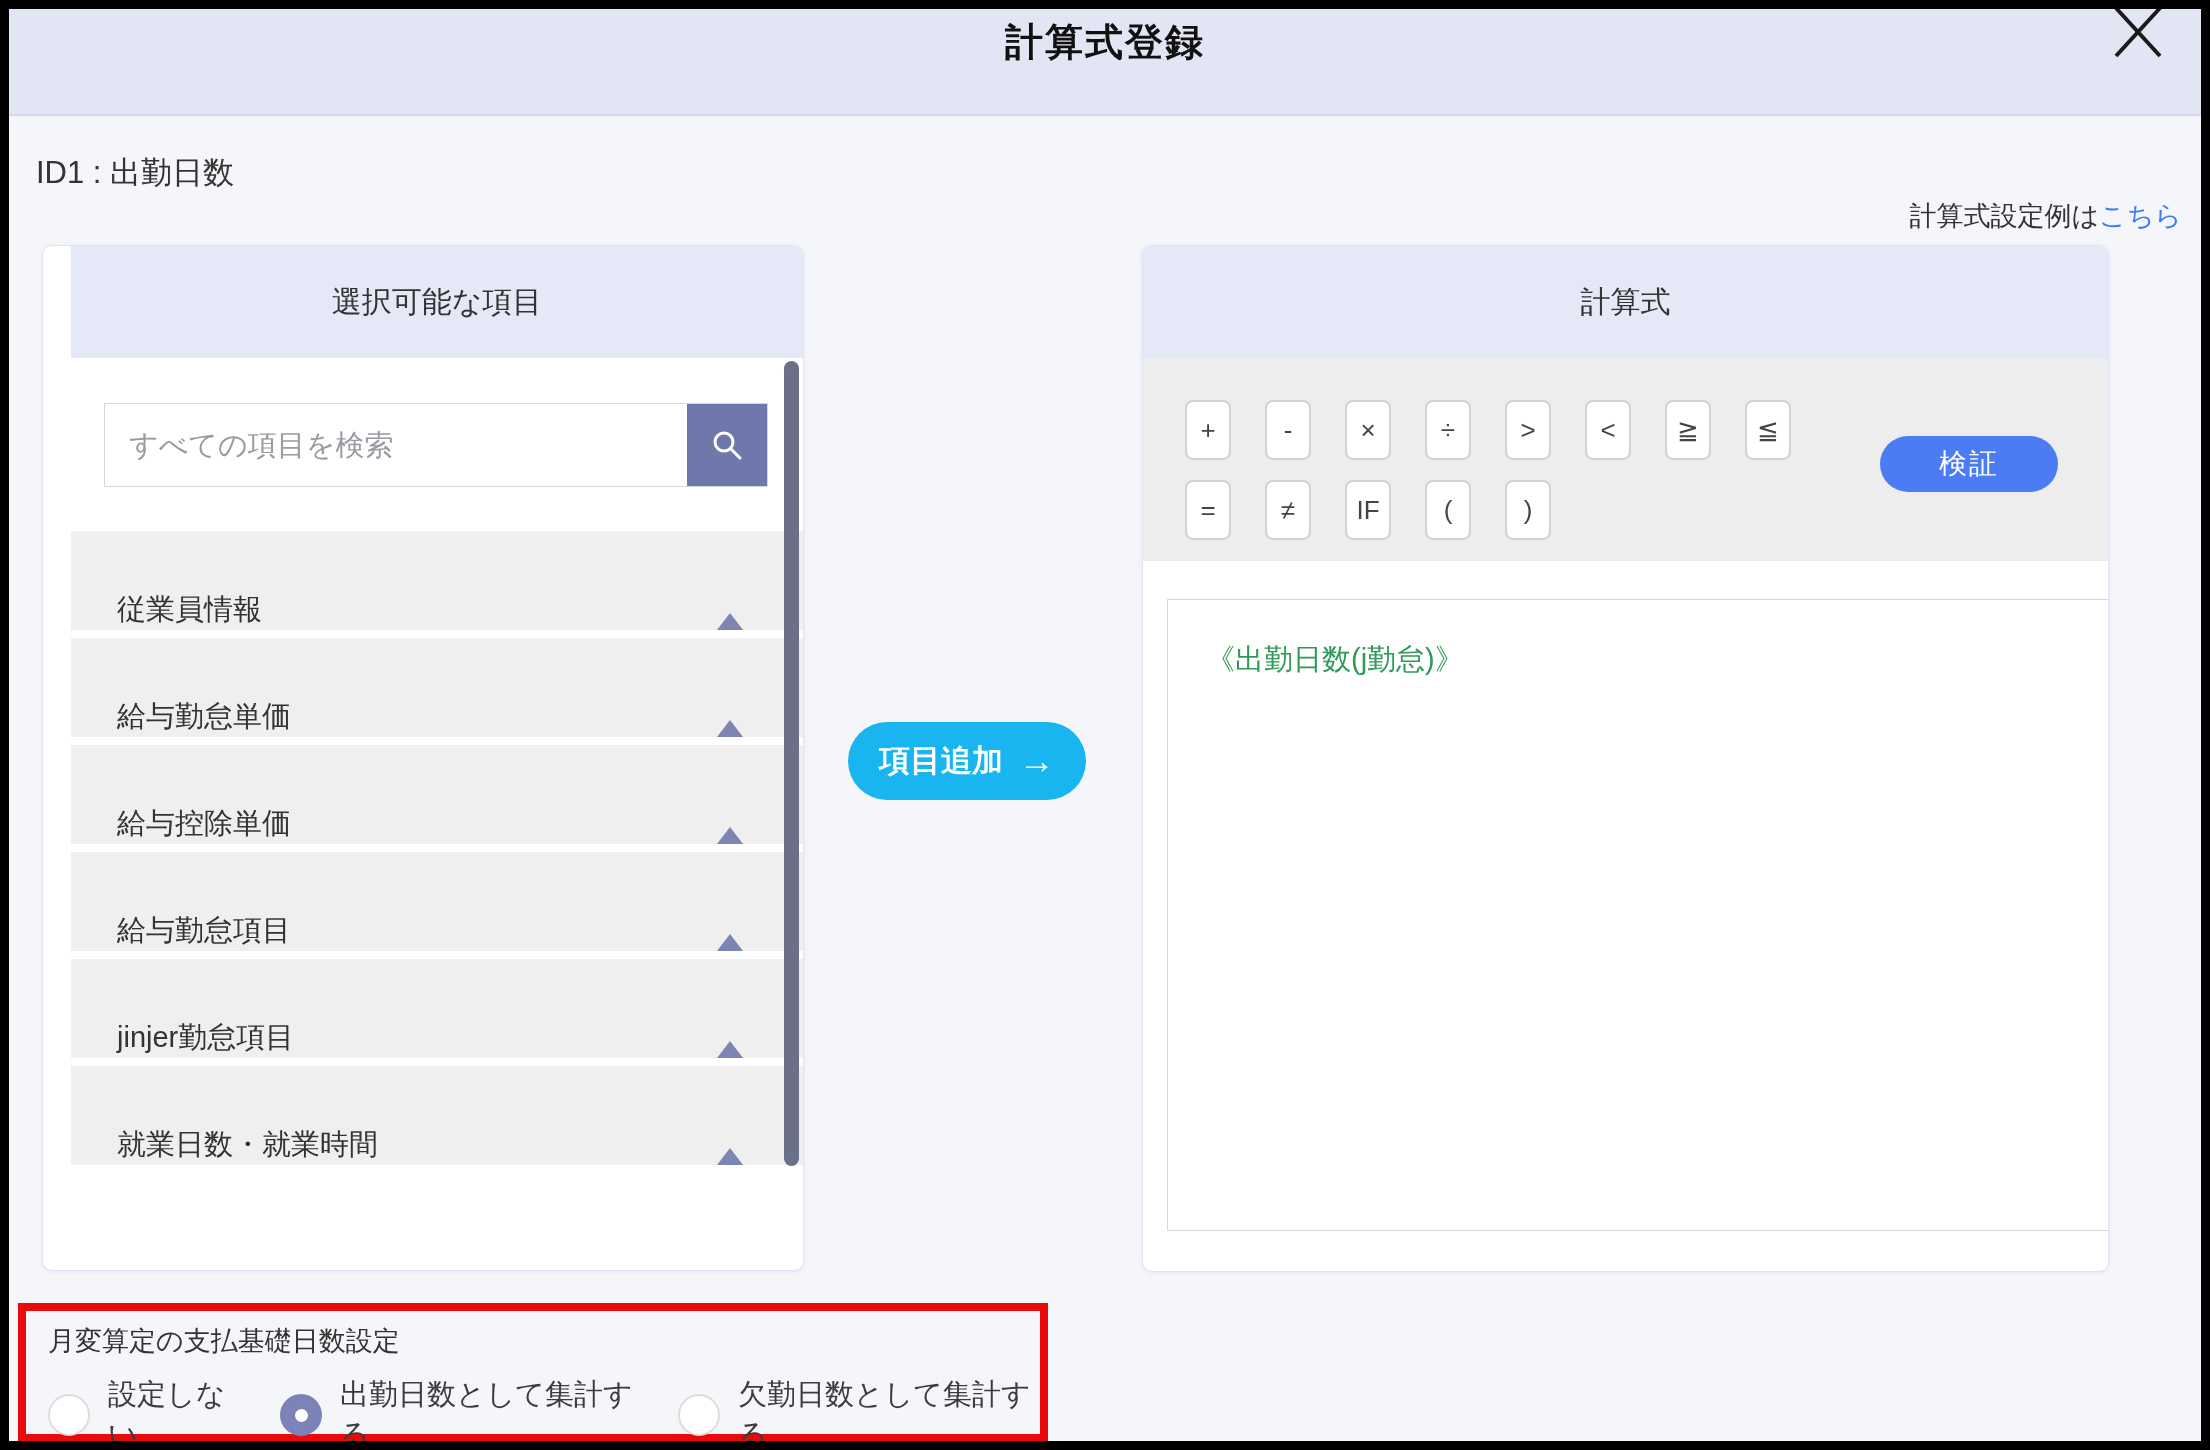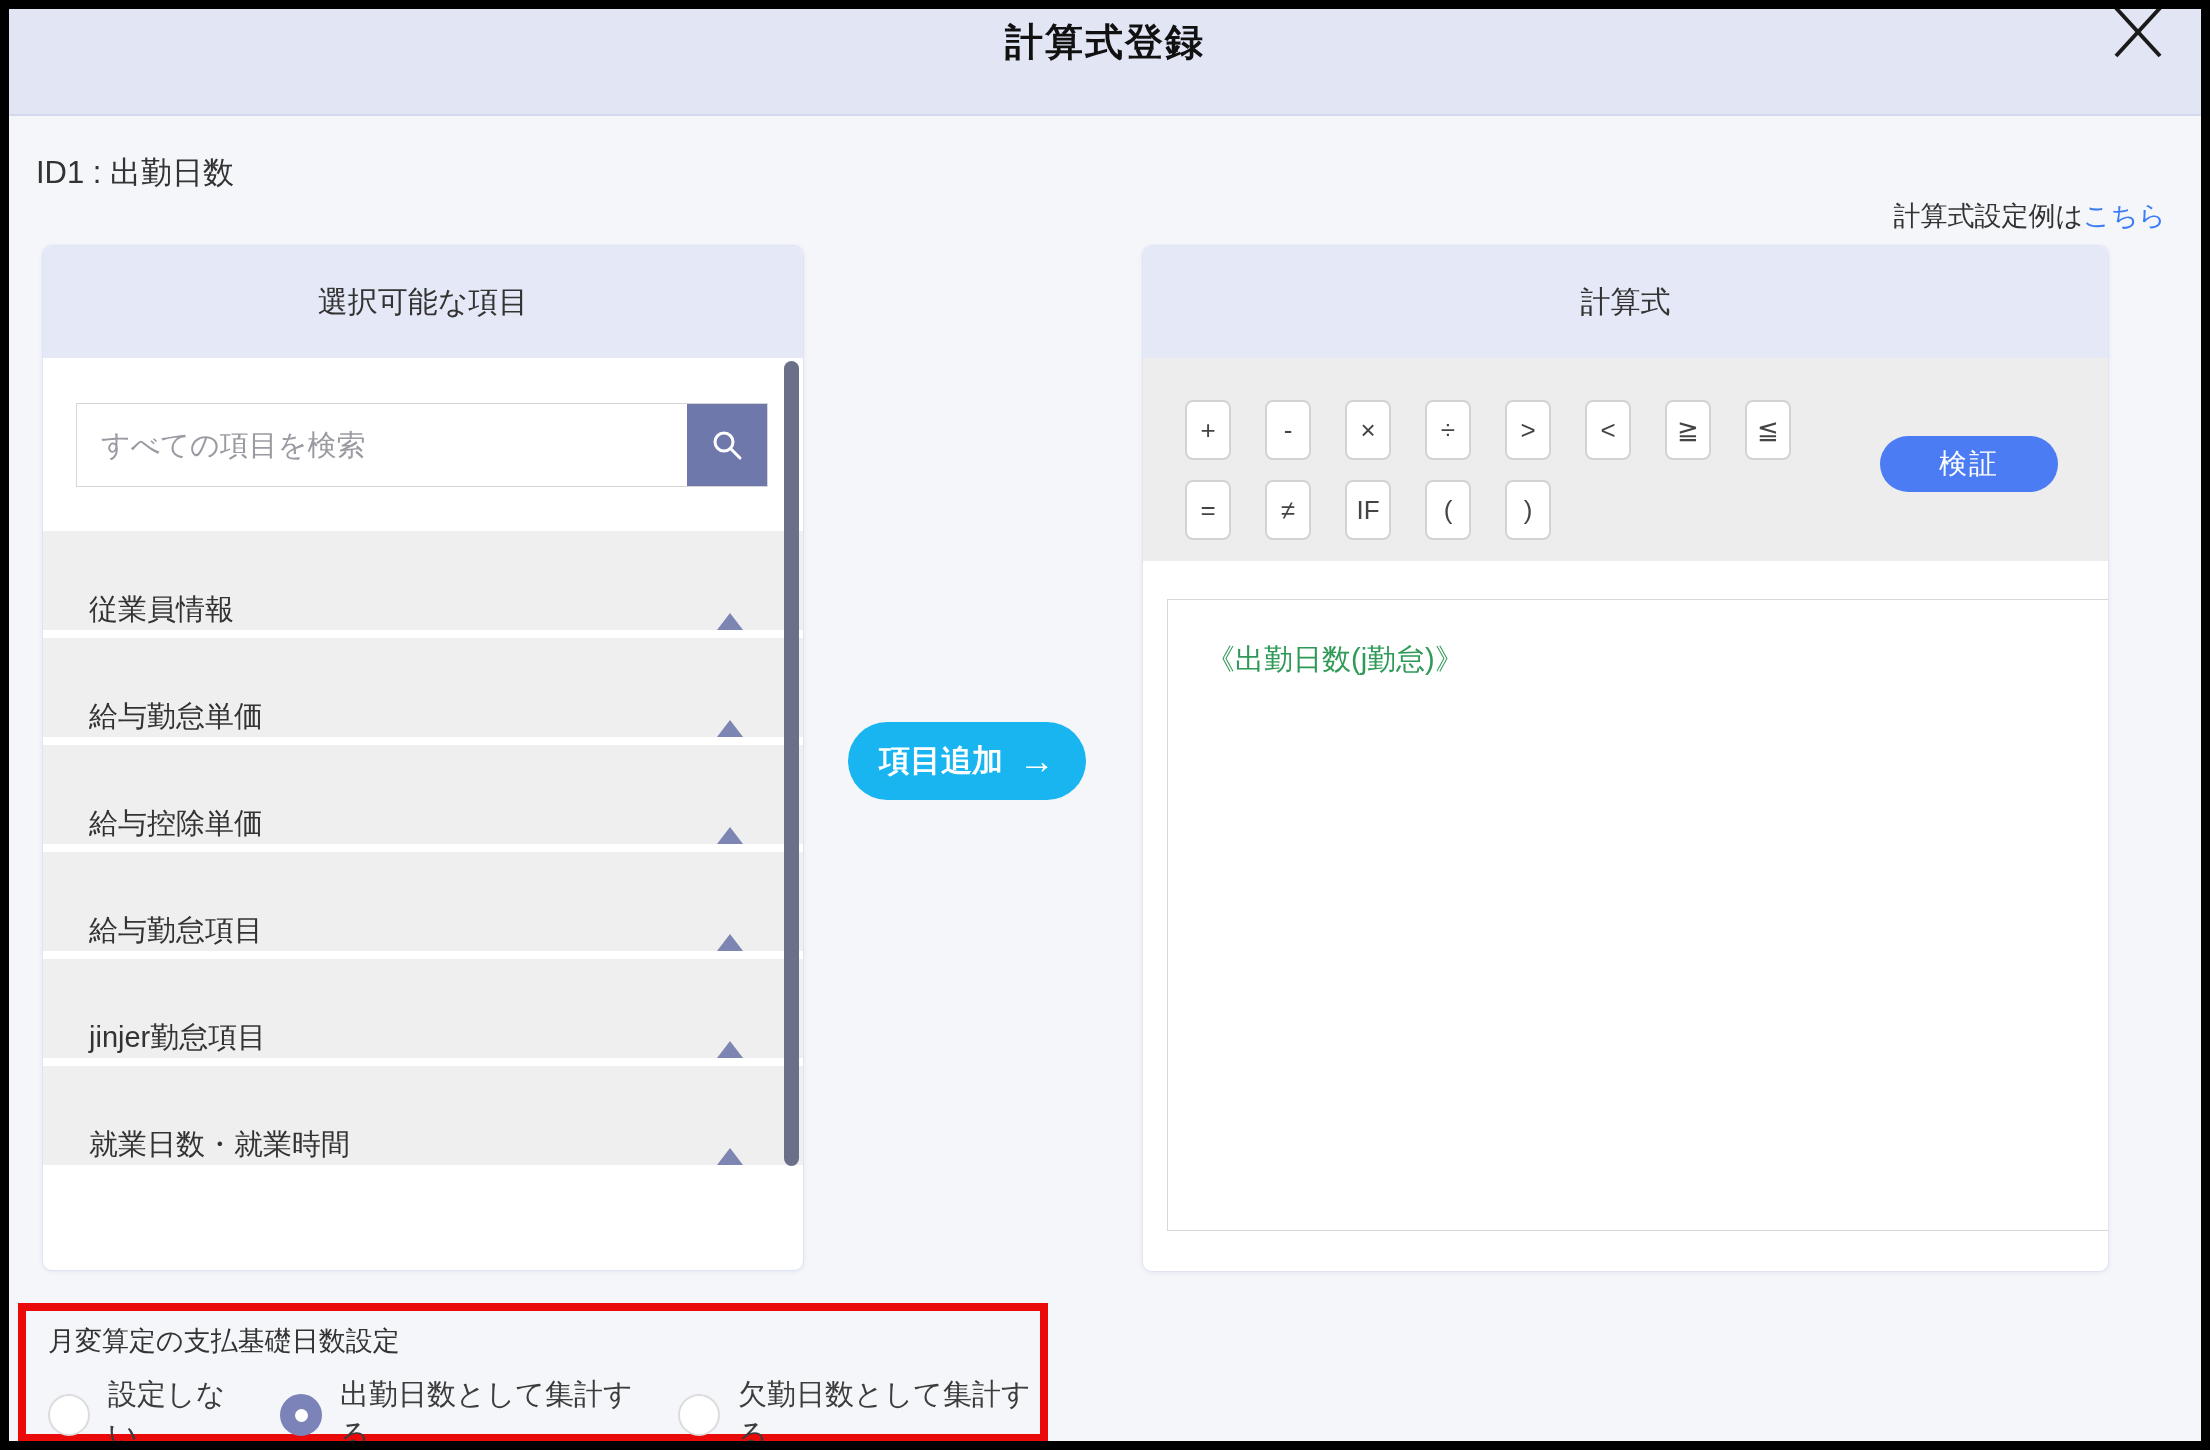--- a/index.html
+++ b/index.html
@@ -29,39 +29,39 @@
     position:absolute; right:42px; top:2px; width:60px; height:60px;
     cursor:pointer; display:flex; align-items:center; justify-content:center;
   }
 
   
   .id-label {
     position:absolute; left:36px; top:152px;
     font-size:31px; color:#333;
   }
   .example-row {
-    position:absolute; right:44px; top:198px;
+    position:absolute; right:28px; top:198px;
     font-size:27px; color:#333;
   }
   .example-row a { color:#3b7cf5; text-decoration:none; cursor:pointer; }
 
   
   .panel {
     position:absolute; background:#fff;
     border:1px solid #dfe3f3; border-radius:10px;
     box-shadow:0 1px 4px rgba(90,100,160,0.10);
     overflow:hidden;
   }
   .panel-header {
     height:112px; background:#e5e8f6;
     display:flex; align-items:center; justify-content:center;
     font-size:30px; color:#333;
   }
 
-  .left-panel  { left:42px;  top:245px; width:762px;  height:1026px; }
+  .left-panel  { left:42px;  top:245px; width:762px;  height:1026px;padding-left:28px; }
   .right-panel { left:1142px; top:245px; width:967px; height:1027px; }
 
   
   .search-wrap {
     margin:45px 35px 0 33px; height:84px;
     display:flex; border:1px solid #d6d6d6; background:#7f1d1d;
   }
   .search-input {
     flex:1; border:none; outline:none;
     font-size:29px; padding:0 24px; color:#555;

